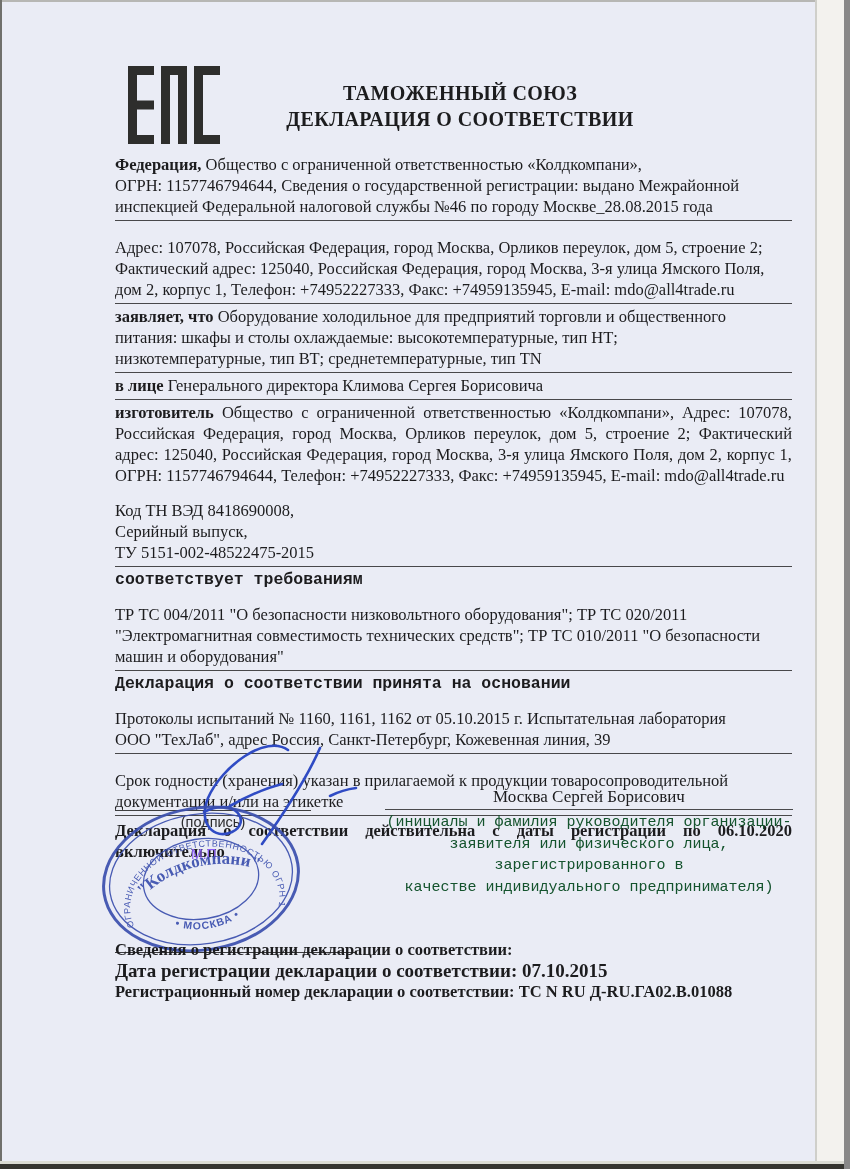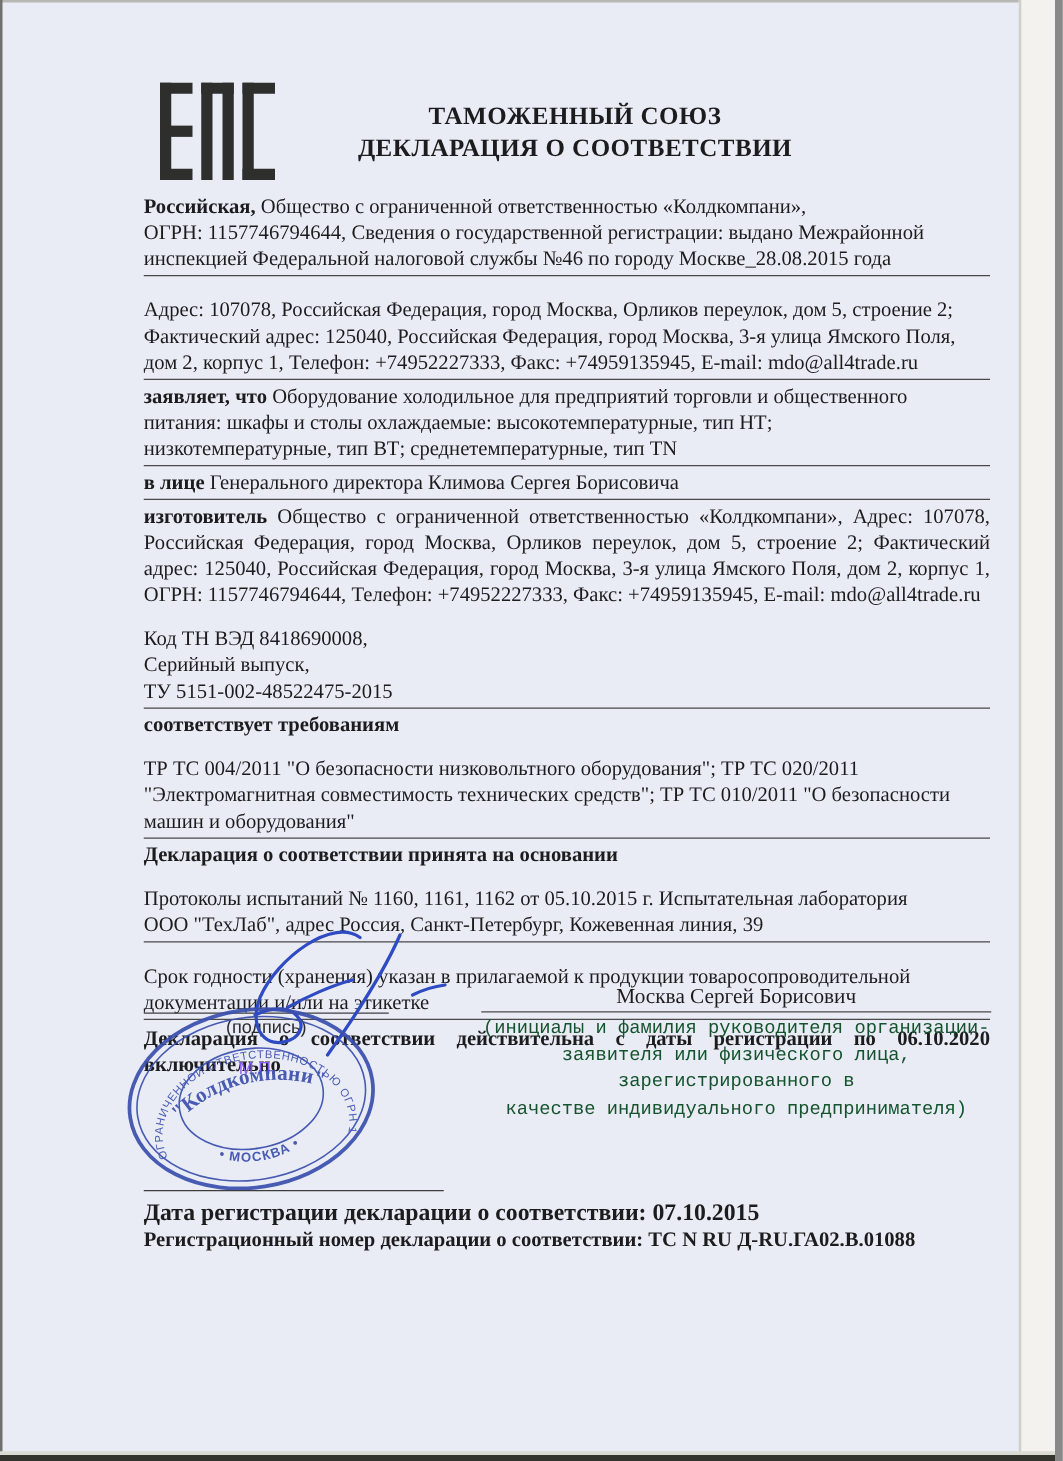--- a/index.html
+++ b/index.html
@@ -17,21 +17,21 @@
   .eac{position:absolute;left:128px;top:66px;}
   .doc-title{position:absolute;left:250px;top:80px;width:420px;text-align:center;
         font-weight:bold;font-size:20px;line-height:26px;letter-spacing:.4px;white-space:pre-line;}
 
   
   .content{position:absolute;left:115px;top:152px;width:677px;font-size:16.5px;line-height:21px;}
   .sec{border-bottom:1.5px solid #48484a;padding:2px 0 3px;}
   .pre{white-space:pre-line;margin-top:14px;}
   .just{text-align:justify;}
   b.lead{font-weight:bold;}
-  .hd{font-weight:bold;}
+  .hd{font-weight:bold;font-family:Liberation Mono, monospace;}
   .hd.gap{margin-bottom:9px;}
   .validity{font-weight:bold;text-align:justify;padding-top:4px;}
 
   
   .sig-line-left{position:absolute;left:115px;top:810px;width:196px;border-top:1.4px solid #3f3f41;}
   .sig-caption-left{position:absolute;left:115px;top:814px;width:196px;text-align:center;
         font-family:"Liberation Sans",sans-serif;font-size:14.5px;color:#2b2b2d;}
   .mp-label{position:absolute;left:191px;top:846px;font-family:"Liberation Sans",sans-serif;
         font-size:14px;color:#8b5cf6;}
   .name-block{position:absolute;left:385px;top:786px;width:408px;text-align:center;}
@@ -74,21 +74,21 @@
       <rect x="66" y="0" width="26" height="9"></rect>
       <rect x="66" y="69" width="26" height="9"></rect>
     </g>
   </svg>
 
   <div class="doc-title">ТАМОЖЕННЫЙ СОЮЗ
 ДЕКЛАРАЦИЯ О СООТВЕТСТВИИ</div>
 
   <div class="content">
 
-    <div class="sec"><b class="lead">Российская,</b><span class="pre"> Общество с ограниченной ответственностью «Колдкомпани»,
+    <div class="sec"><b class="lead">Федерация,</b><span class="pre"> Общество с ограниченной ответственностью «Колдкомпани»,
 ОГРН: 1157746794644, Сведения о государственной регистрации: выдано Межрайонной
 инспекцией Федеральной налоговой службы №46 по городу Москве_28.08.2015 года</span></div>
 
     <div class="sec pre">Адрес: 107078, Российская Федерация, город Москва, Орликов переулок, дом 5, строение 2;
 Фактический адрес: 125040, Российская Федерация, город Москва, 3-я улица Ямского Поля,
 дом 2, корпус 1, Телефон: +74952227333, Факс: +74959135945, E-mail: mdo@all4trade.ru</div>
 
     <div class="sec"><b class="lead">заявляет, что</b><span class="pre"> Оборудование холодильное для предприятий торговли и общественного
 питания: шкафы и столы охлаждаемые: высокотемпературные, тип НТ;
 низкотемпературные, тип ВТ; среднетемпературные, тип TN</span></div>
@@ -162,16 +162,17 @@
       <text font-family="Liberation Sans, sans-serif" font-size="10.5" font-weight="bold" letter-spacing="1">
         <textPath href="#ringBottom" startOffset="50%" text-anchor="middle">• МОСКВА •</textPath>
       </text>
       <text font-family="Liberation Serif, serif" font-size="17" font-weight="bold">
         <textPath href="#centerArc" startOffset="50%" text-anchor="middle">"Колдкомпани"</textPath>
       </text>
     </g>
   </svg>
 
   <div class="reg-divider"></div>
+  <div class="reg-title">Сведения о регистрации декларации о соответствии:</div>
   <div class="reg-number">Регистрационный номер декларации о соответствии: ТС N RU Д-RU.ГА02.В.01088</div>
   <div class="reg-date">Дата регистрации декларации о соответствии: 07.10.2015</div>
 
 </div>
 
 </body></html>

